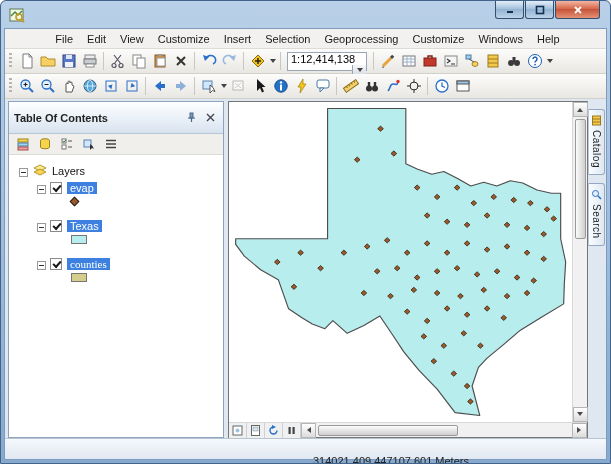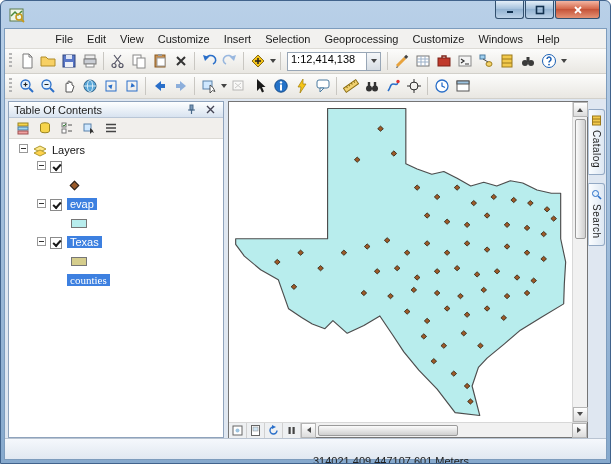--- a/index.html
+++ b/index.html
@@ -23,36 +23,36 @@
     display:flex; align-items:center; font-size:11px; color:#1a1a1a; padding-left:4px; flex:0 0 auto;justify-content:center;}
   .menu-item { padding:2px 7px; }
   .toolbar { height:25px; background:linear-gradient(#fcfcfb,#e9e7e2);
     border-bottom:1px solid #d2d0ca; display:flex; align-items:center; padding:0 2px; flex:0 0 auto;}
   .grip { width:3px; height:16px; margin:0 4px 0 2px;
     background:repeating-linear-gradient(to bottom,#b5b5b5 0 2px,transparent 2px 4px); }
   .sep { width:1px; height:18px; background:#c9c7c2; margin:0 3px; }
   .tbtn { width:21px; height:21px; display:flex; align-items:center; justify-content:center; border-radius:2px; }
   .dd { width:9px; height:21px; display:flex; align-items:center; justify-content:center; }
   .tri-d { width:0; height:0; border:3px solid transparent; border-top:4px solid #444; margin-top:3px;}
-  .combo { display:flex; align-items:flex-start; border:1px solid #98a6b6; background:#fff; height:19px; margin:0 3px; }
+  .combo { display:flex; align-items:flex-end; border:1px solid #98a6b6; background:#fff; height:19px; margin:0 3px;flex-direction:column; }
   .combo input { border:none; outline:none; width:78px; font-size:11px; padding:0 3px; font-family:"Liberation Sans",sans-serif; }
   .combo-arrow { width:14px; height:100%; border-left:1px solid #98a6b6; display:flex; align-items:center; justify-content:center;
     background:linear-gradient(#f5f7f9,#d7dde4); }
   .content { flex:1; display:flex; background:#dfe7f1; min-height:0; padding:2px 0 0 3px; }
   
   .toc-panel { width:216px; display:flex; flex-direction:column; border:1px solid #8fa3bc; background:#f3f1ee; }
-  .toc-header { height:16px; background:linear-gradient(#feffff,#d8e3f0); border-bottom:1px solid #b9c6d6;
-    display:flex; align-items:center; font-size:11px; color:#222; padding:0 5px; gap:4px; }
+  .toc-header { height:32px; background:linear-gradient(#feffff,#d8e3f0); border-bottom:1px solid #b9c6d6;
+    display:flex; align-items:center; font-size:11px; color:#222; padding:0 5px; gap:4px;font-weight:bold; }
   .toc-title { flex:1; }
   .toc-hbtn { width:15px; height:15px; display:flex; align-items:center; justify-content:center; }
   .toc-toolbar { height:21px; display:flex; align-items:center; gap:3px; padding:0 4px;
     background:#f1efec; border-bottom:1px solid #dcdad5; }
   .tocbtn { width:19px; height:18px; display:flex; align-items:center; justify-content:center; border-radius:2px;}
   .toc-tree { flex:1; background:#fff; font-size:11px; color:#111; padding:5px 2px; overflow:hidden; }
-  .trow { display:flex; align-items:flex-start; height:17px; }
+  .trow { display:flex; align-items:flex-end; height:17px; }
   .expander { width:9px; height:9px; border:1px solid #999; background:#fff; display:flex;
     align-items:center; justify-content:center; margin:0 4px; flex:0 0 auto;}
   .expander::after { content:""; width:5px; height:1px; background:#333; }
   .cb { width:12px; height:12px; border:1px solid #8a8a8a; background:#fff; margin-right:5px; position:relative; flex:0 0 auto;}
   .cb::after { content:""; position:absolute; left:2px; top:2px; width:6px; height:3px;
     border-left:2px solid #1a1a1a; border-bottom:2px solid #1a1a1a; transform:rotate(-48deg); }
   .sel { background:#3d80e0; color:#fff; padding:0 3px;margin-top:37px; }
   .srow { height:15px; display:flex; align-items:center; padding-left:60px; }
   .point-sym { width:7px; height:7px; border:1px solid #222; transform:rotate(45deg); }
   .fill-sym { width:16px; height:9px; border:1px solid #767676; }

